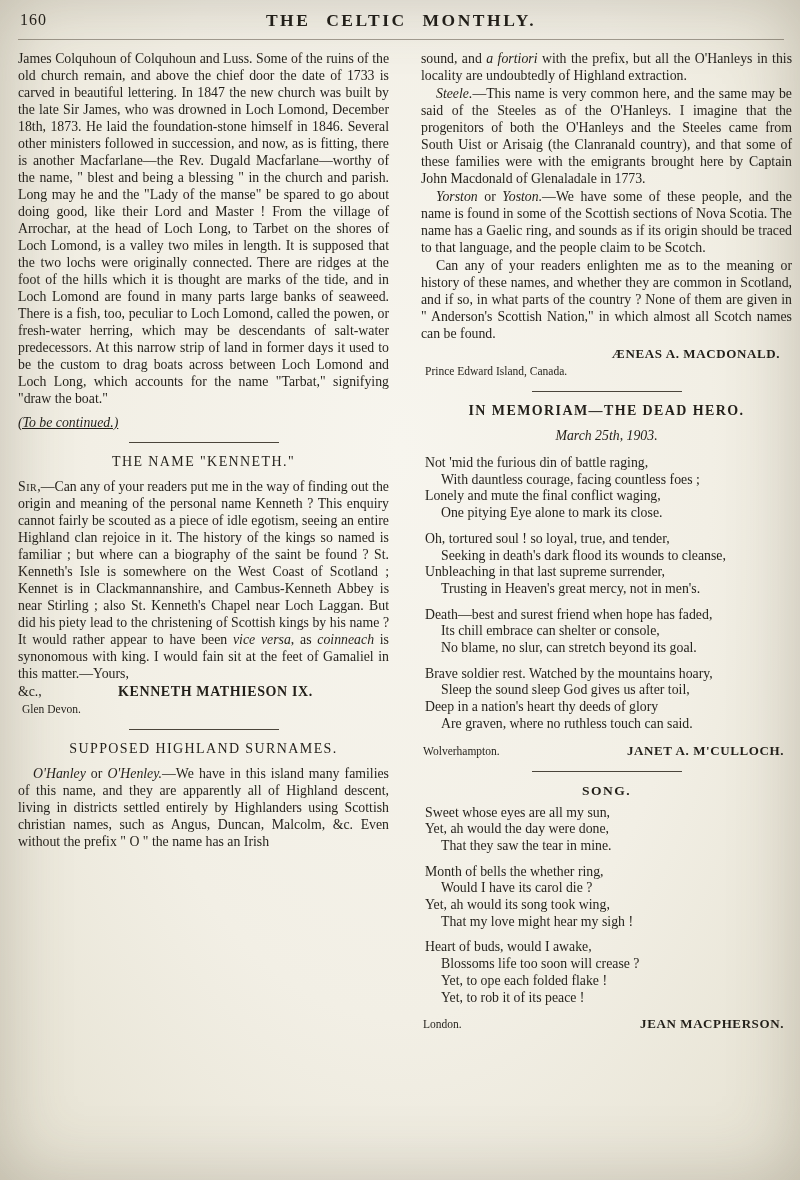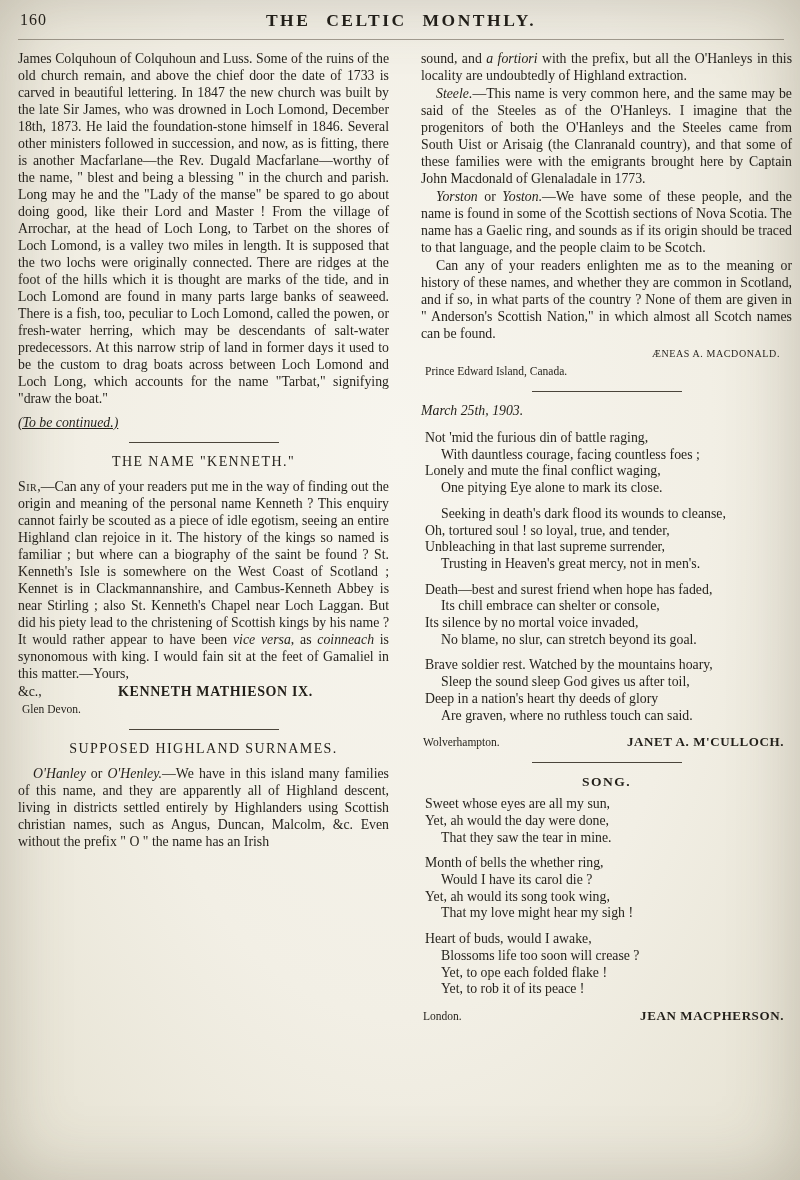--- a/index.html
+++ b/index.html
@@ -31,23 +31,23 @@
 
   .tbc { margin:7px 0 0; text-align:left; font-style:italic; text-indent:0;text-decoration:underline; }
   .section-divider { width:150px; border:none; border-top:1px solid #4a443a; margin:11px auto 10px; height:0; }
   .section-heading { margin:4px 0 8px; text-align:center; font-size:14px; font-weight:normal; letter-spacing:1.4px; }
   .bold { font-weight:bold; }
 
   .sig-row { display:flex; align-items:baseline; margin-top:1px; }
   .etc { font-size:13.8px; flex:0 0 auto; }
   .signature { flex:1; text-align:center; font-size:14px; letter-spacing:0.6px; font-weight:600; }
   .place { margin:1px 0 0 4px; font-size:11.5px; text-align:left; text-indent:0; }
-  .sig-right { margin:3px 0 0; text-align:right; padding-right:12px; font-size:10px; letter-spacing:0.6px; font-weight:400; }
+  .sig-right { margin:3px 0 0; text-align:right; padding-right:12px; font-size:13px; letter-spacing:0.6px; font-weight:700; }
 
-  .date-line { font-style:italic; margin:0 0 11px; }
+  .date-line { text-align:center; font-style:italic; margin:0 0 11px; }
   .poem { margin:0 0 0 4px; }
   .stanza { margin:0 0 9px; }
   .pline { text-align:left; line-height:16.7px; text-indent:0; }
   .in { padding-left:16px; }
   .attr-row { display:flex; justify-content:space-between; align-items:baseline; margin:3px 8px 0 2px; }
   .attr-place { font-size:11.5px; }
   .attr-author { font-size:13px; letter-spacing:0.6px; font-weight:600; }
 
   .song-heading { margin:2px 0 6px; text-align:center; font-size:13.5px; font-weight:bold; letter-spacing:1.5px; }
   .song-subtitle { text-align:center; font-size:13px; letter-spacing:1.1px; margin:0 0 11px; }
@@ -92,39 +92,39 @@
 
       <p class="para noindent"><span>sound, and </span><em>a fortiori</em><span> with the prefix, but all the O'Hanleys in this locality are undoubtedly of Highland extraction.</span></p>
       <p class="para"><em>Steele.</em><span>—This name is very common here, and the same may be said of the Steeles as of the O'Hanleys. I imagine that the progenitors of both the O'Hanleys and the Steeles came from South Uist or Arisaig (the Clanranald country), and that some of these families were with the emigrants brought here by Captain John Macdonald of Glenaladale in 1773.</span></p>
       <p class="para"><em>Yorston</em><span> or </span><em>Yoston.</em><span>—We have some of these people, and the name is found in some of the Scottish sections of Nova Scotia. The name has a Gaelic ring, and sounds as if its origin should be traced to that language, and the people claim to be Scotch.</span></p>
       <p class="para">Can any of your readers enlighten me as to the meaning or history of these names, and whether they are common in Scotland, and if so, in what parts of the country ? None of them are given in " Anderson's Scottish Nation," in which almost all Scotch names can be found.</p>
       <p class="sig-right">ÆNEAS A. MACDONALD.</p>
       <p class="place">Prince Edward Island, Canada.</p>
 
       <hr class="section-divider">
 
+      <h2 class="section-heading bold">IN MEMORIAM—THE DEAD HERO.</h2>
       <p class="date-line">March 25th, 1903.</p>
 
       <div class="poem">
         <div class="stanza">
           <div class="pline">Not 'mid the furious din of battle raging,</div>
           <div class="pline in">With dauntless courage, facing countless foes ;</div>
           <div class="pline">Lonely and mute the final conflict waging,</div>
           <div class="pline in">One pitying Eye alone to mark its close.</div>
         </div>
         <div class="stanza">
+          <div class="pline">Oh, tortured soul ! so loyal, true, and tender,</div>
           <div class="pline in">Seeking in death's dark flood its wounds to cleanse,</div>
-          <div class="pline">Oh, tortured soul ! so loyal, true, and tender,</div>
           <div class="pline">Unbleaching in that last supreme surrender,</div>
           <div class="pline in">Trusting in Heaven's great mercy, not in men's.</div>
         </div>
         <div class="stanza">
           <div class="pline">Death—best and surest friend when hope has faded,</div>
           <div class="pline in">Its chill embrace can shelter or console,</div>
-          <div class="pline">Its silence by no mortal voice invaded,</div>
           <div class="pline in">No blame, no slur, can stretch beyond its goal.</div>
         </div>
         <div class="stanza">
           <div class="pline">Brave soldier rest. Watched by the mountains hoary,</div>
           <div class="pline in">Sleep the sound sleep God gives us after toil,</div>
           <div class="pline">Deep in a nation's heart thy deeds of glory</div>
           <div class="pline in">Are graven, where no ruthless touch can said.</div>
         </div>
       </div>
 

